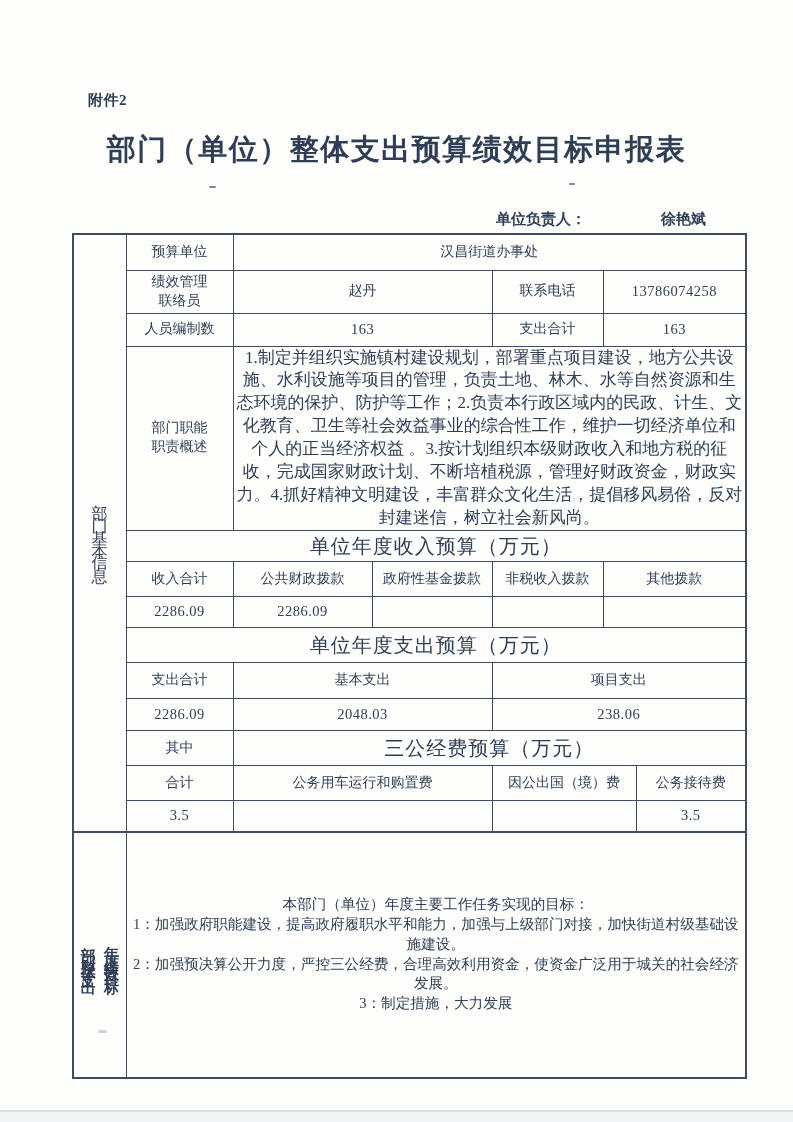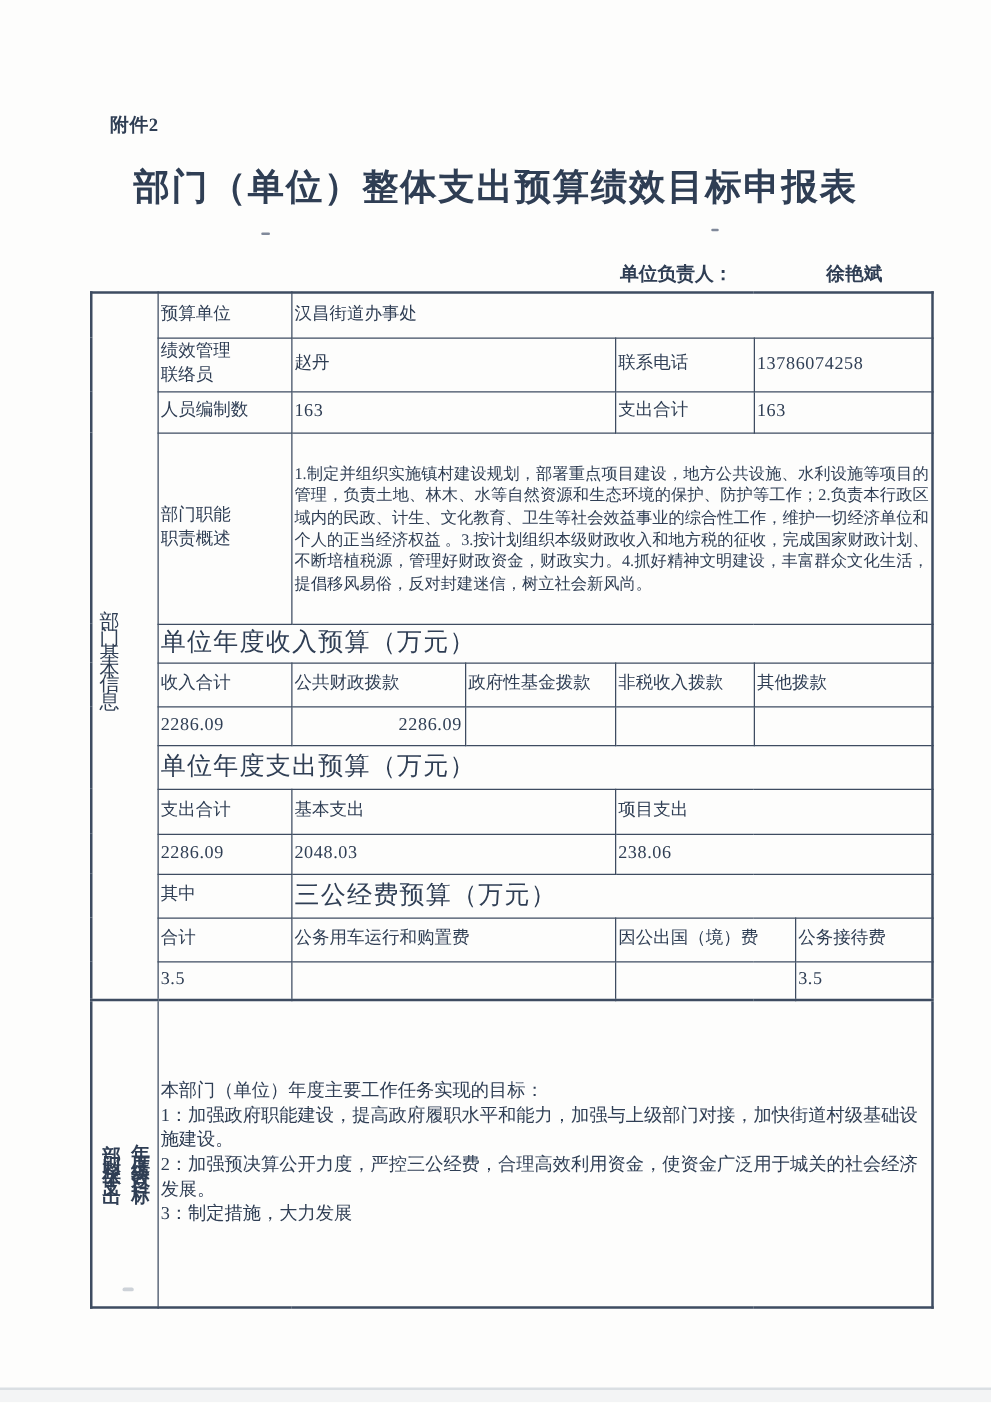--- a/index.html
+++ b/index.html
@@ -49,21 +49,21 @@
   table.form{
     position:absolute;left:72px;top:233px;
     width:673px;table-layout:fixed;
     border-collapse:collapse;
     border:2.4px solid var(--line);
     font-size:14px;
   }
   table.form td{
     border:1.5px solid var(--line);
     padding:0 2px;
-    vertical-align:middle;
+    text-align:center;vertical-align:middle;
     overflow:hidden;
     line-height:1.35;
   }
   td.side{width:53px;}
   .vert{
     writing-mode:vertical-lr;
     text-orientation:upright;
     display:inline-block;
     font-size:16px;
     letter-spacing:.8em;
@@ -75,21 +75,21 @@
     text-orientation:upright;
     display:inline-block;
     font-size:15px;
     letter-spacing:.45em;
     font-weight:700;
   }
   td.prewrap{white-space:pre-line;}
   td.duty{
     text-align:justify;
     text-justify:inter-ideograph;
-    font-size:13px;
+    font-size:17px;
     line-height:21.6px;
     padding:3px 6px 3px 5px;
   }
   td.sect-title{letter-spacing:1px;font-size:20px;}
   td.num{font-size:14.5px;letter-spacing:.5px;}
   td.num-right{text-align:right;padding-right:1px;}
   td.goals{
     text-align:left;
     white-space:pre-line;
     font-size:14.6px;

